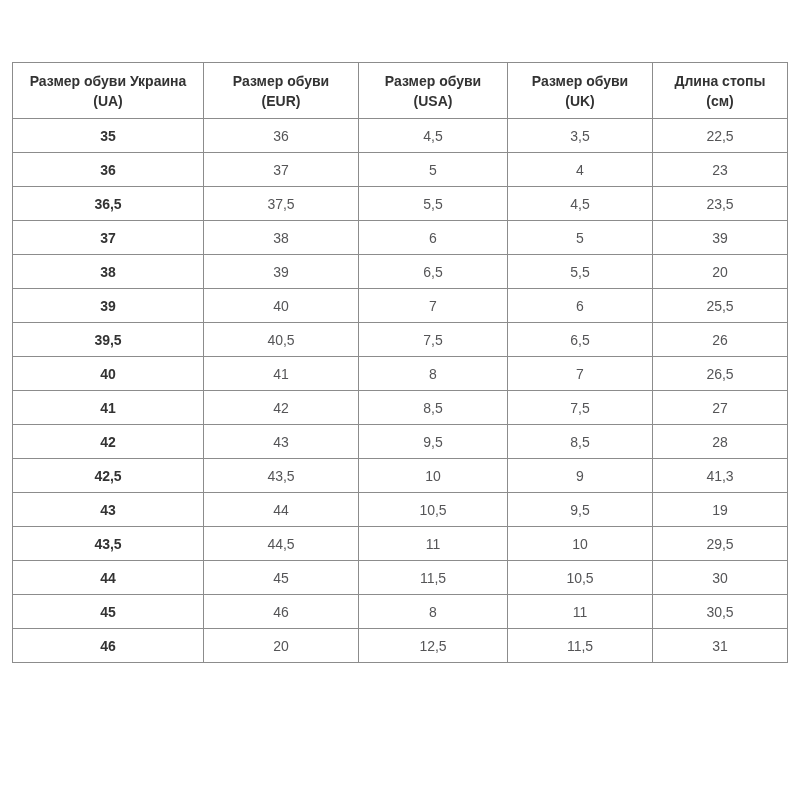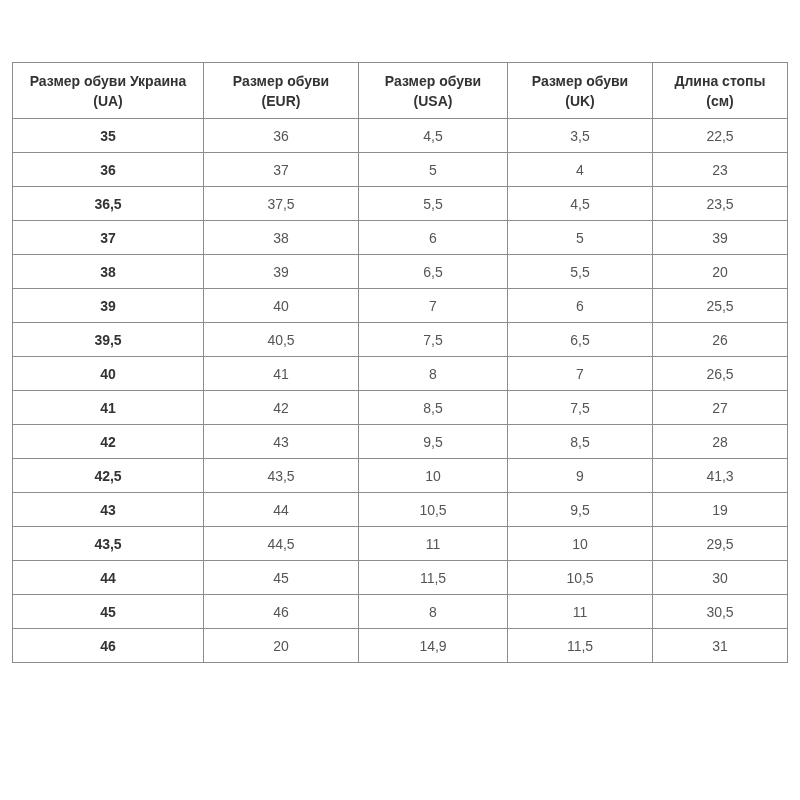--- a/index.html
+++ b/index.html
@@ -187,19 +187,19 @@
         <tr>
           <td class="first-col">45</td>
           <td>46</td>
           <td>8</td>
           <td>11</td>
           <td>30,5</td>
         </tr>
         <tr>
           <td class="first-col">46</td>
           <td>20</td>
-          <td>14,9</td>
+          <td>12,5</td>
           <td>11,5</td>
           <td>31</td>
         </tr>
       </tbody>
   </table>
 </div>
 
 </body></html>

